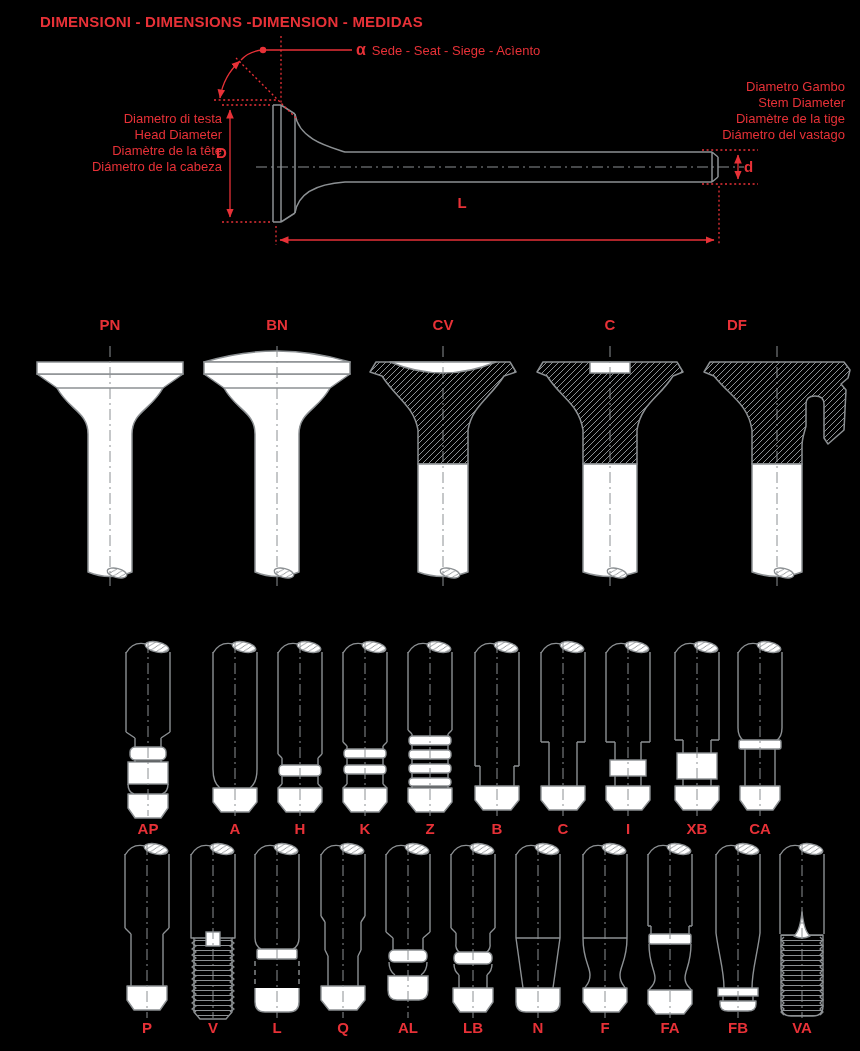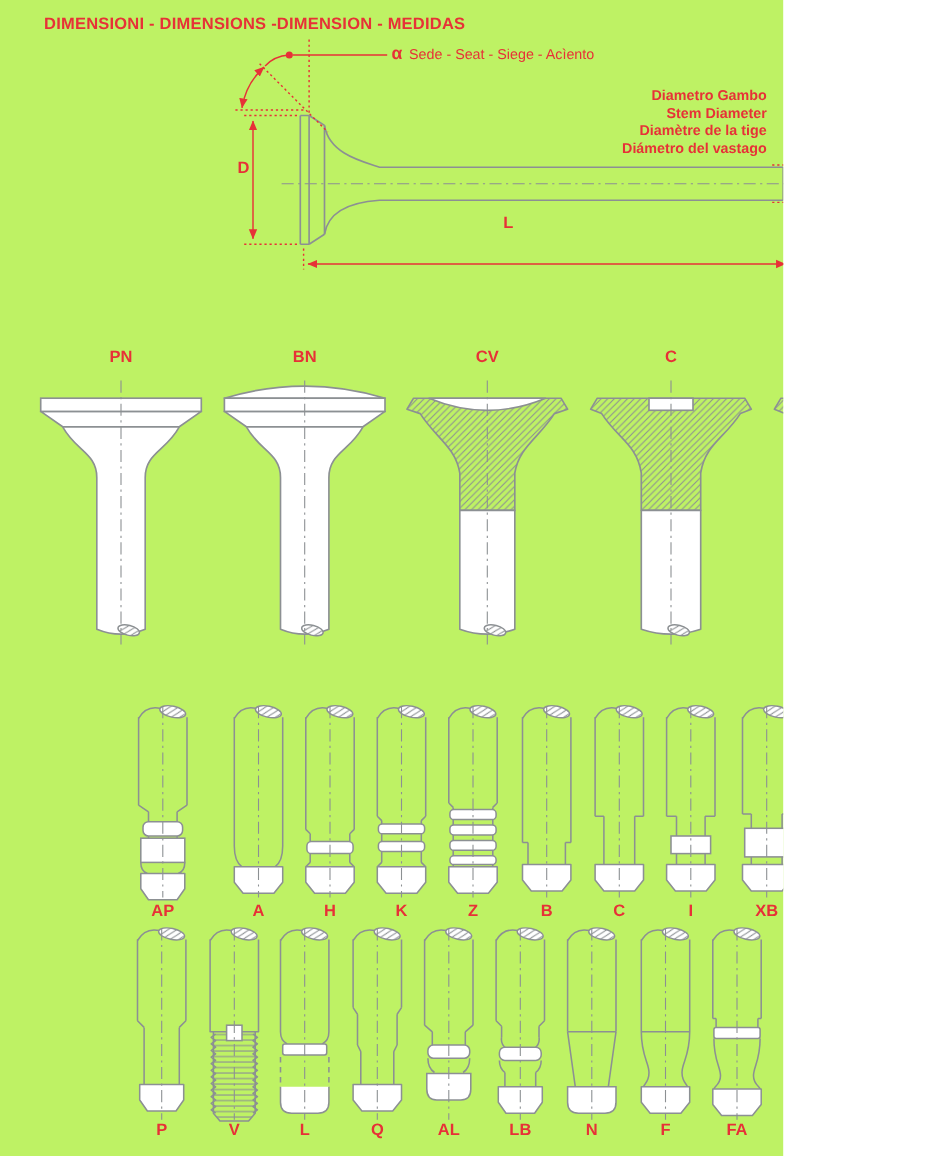--- a/index.html
+++ b/index.html
@@ -1,20 +1,20 @@
 <!DOCTYPE html>
 <html><head>
 <meta charset="utf-8">
 <style>
   html,body{margin:0;padding:0;background:#fff;}
-  .page{position:relative;width:712px;height:1051px;background:#bef264;
+  .page{position:relative;width:860px;height:1051px;background:#000000;
         font-family:"Liberation Sans",sans-serif;overflow:hidden;}
   .title{position:absolute;left:40px;font-size:15px;font-weight:bold;color:#e73137;letter-spacing:.2px;white-space:nowrap;}
   .lab{position:absolute;transform:translateX(-50%);font-size:15px;font-weight:bold;color:#e73137;white-space:nowrap;}
-  .anno{position:absolute;font-size:13px;color:#e73137;font-weight:700;line-height:16px;white-space:nowrap;}
+  .anno{position:absolute;font-size:13px;color:#e73137;font-weight:400;line-height:16px;white-space:nowrap;}
   .anno.r{text-align:right;}
   .dimletter{position:absolute;font-size:15px;font-weight:bold;color:#e73137;}
   .alpharow{position:absolute;left:356px;top:41px;display:flex;align-items:baseline;gap:6px;color:#e73137;}
   .alpharow .sym{font-size:16px;font-weight:bold;}
   .alpharow .txt{font-size:13px;font-weight:400;}
   .ctr{transform:translateX(-50%);}
   svg.fg,svg.hd,svg.main{position:absolute;}
   .fg path{stroke:#8c9093;stroke-width:1.4;fill:none;stroke-linejoin:round;}
   .fg rect{stroke:#8c9093;stroke-width:1.4;fill:#fff;}
   .fg .wf{fill:#fff;}
@@ -88,20 +88,26 @@
       <path class="rl rd" d="M702,150 H758 M702,184 H758"></path>
       <path class="rl" d="M738,155 V179" marker-start="url(#ar)" marker-end="url(#ar)"></path>
     </g>
   </svg>
 
   <div class="alpharow">
     <span class="sym">α</span>
     <span class="txt">Sede - Seat - Siege - Acìento</span>
   </div>
 
+  <div class="anno r" style="right:638px;top:111px">
+    <div>Diametro di testa</div>
+    <div>Head Diameter</div>
+    <div>Diamètre de la tête</div>
+    <div>Diámetro de la cabeza</div>
+  </div>
   <div class="dimletter" style="left:216px;top:144px">D</div>
 
   <div class="anno r" style="right:15px;top:79px">
     <div>Diametro Gambo</div>
     <div>Stem Diameter</div>
     <div>Diamètre de la tige</div>
     <div>Diámetro del vastago</div>
   </div>
   <div class="dimletter" style="left:744px;top:158px">d</div>
 

